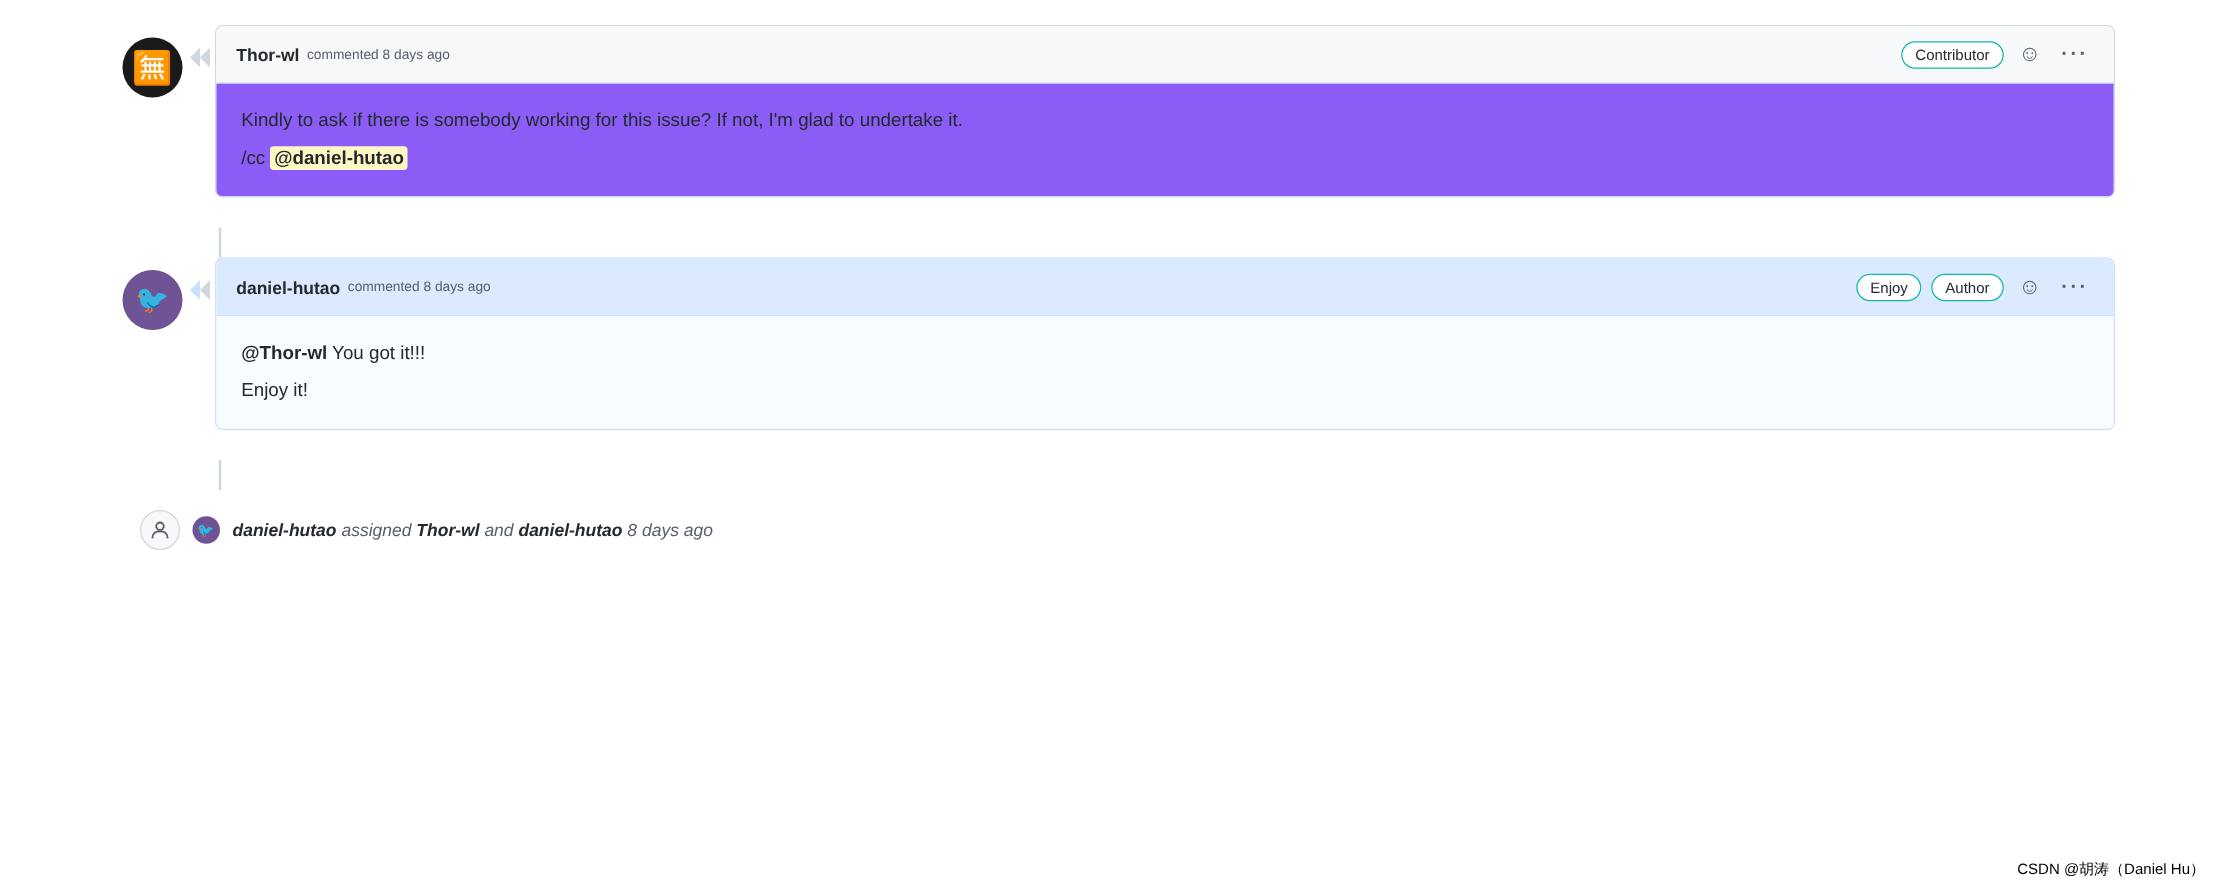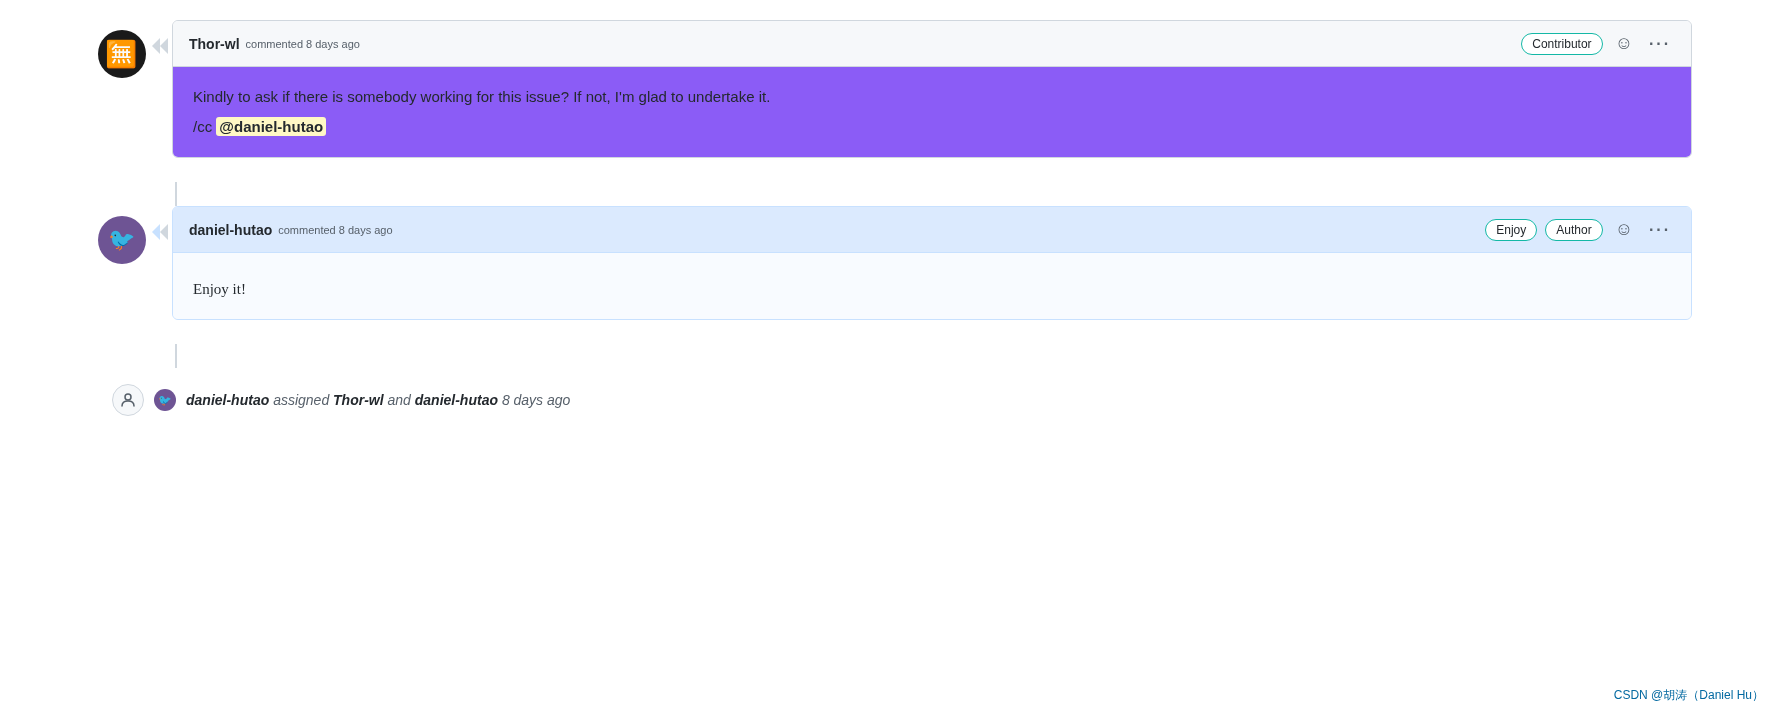--- a/index.html
+++ b/index.html
@@ -216,21 +216,21 @@
     .timeline-text strong {
       color: #24292e;
       font-weight: 600;
     }
 
     .watermark {
       position: fixed;
       bottom: 10px;
       right: 20px;
       font-size: 12px;
-      color: #0369a1;
+      color: #000000;
     }
   </style>
 </head>
 <body>
 
 <div class="comments-container">
 
   <div class="comment-row" style="position:relative;">
     <div class="avatar-col">
       <div class="avatar avatar-thor">
@@ -279,21 +279,22 @@
           <span class="comment-timestamp">commented 8 days ago</span>
         </div>
         <div class="comment-header-right">
           <span class="badge">Enjoy</span>
           <span class="badge">Author</span>
           <button class="emoji-btn">☺</button>
           <button class="more-btn">···</button>
         </div>
       </div>
       <div class="comment-body comment-body-blue">
-        <p style="margin-top:6px;font-family:Liberation Serif, serif;">Enjoy it!</p>
+        <p><strong>@Thor-wl</strong> You got it!!!</p>
+        <p style="margin-top:6px;">Enjoy it!</p>
       </div>
     </div>
   </div>
 
   <div style="display:flex; margin-left:83px; height:24px;">
     <div style="width:2px; background:#d0d7de;"></div>
   </div>
 
   <div class="timeline-row">
     <div class="timeline-icon">

